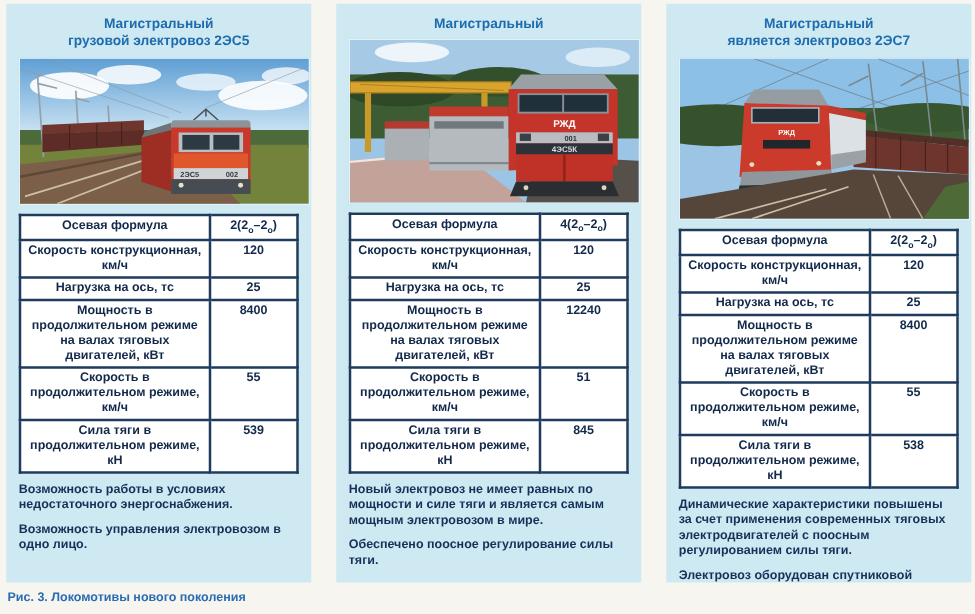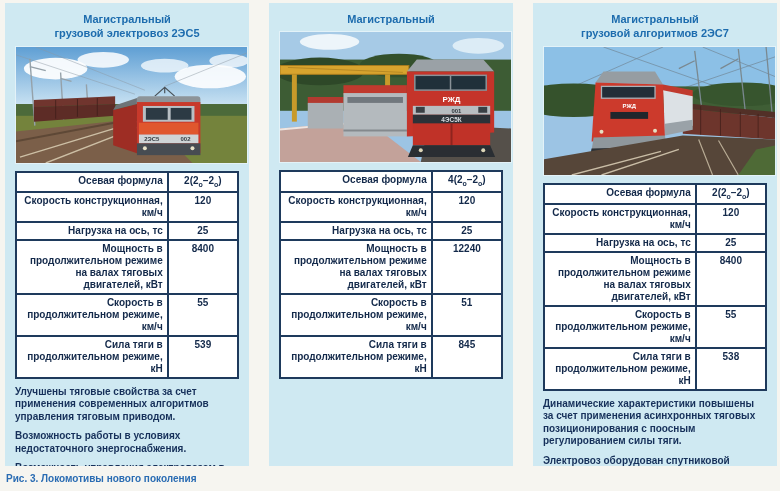--- a/index.html
+++ b/index.html
@@ -17,21 +17,21 @@
   .title{
     color:#1d6cae;font-weight:bold;font-size:11px;line-height:1.3;
     text-align:center;margin:3px 0 5px;
   }
   .photo{display:block;width:233px;border:1px solid #e3f2f8;box-sizing:border-box;background:#9cc4e4;}
   table.spec{width:100%;border-collapse:collapse;margin-top:7px;background:#ffffff;table-layout:fixed;}
   table.spec td{
     border:2px solid #1e3a5c;font-size:10px;font-weight:bold;color:#13294a;
     padding:2px 4px;line-height:1.2;vertical-align:top;
   }
-  td.lbl{width:70%;text-align:right;}
+  td.lbl{width:70%;text-align:center;}
   td.val{width:30%;text-align:center;}
   td.val sub{font-size:7px;}
   .features{margin-top:7px;}
   .features p{margin:0 0 7px;font-size:10px;font-weight:bold;color:#16305a;line-height:1.25;}
   .caption{
     position:absolute;left:6px;top:473px;
     color:#2a6cb3;font-weight:bold;font-size:10px;
   }
   svg text{font-family:"Liberation Sans", sans-serif;font-weight:bold;}
 </style>
@@ -125,21 +125,20 @@
           <td class="val">55</td>
         </tr>
         <tr>
           <td class="lbl">Сила тяги в продолжительном режиме, кН</td>
           <td class="val">539</td>
         </tr>
       </tbody>
     </table>
 
     <div class="features">
-      <p>Улучшены тяговые свойства за счет применения современных алгоритмов управления тяговым приводом.</p>
       <p>Возможность работы в условиях недостаточного энергоснабжения.</p>
       <p>Возможность управления электровозом в одно лицо.</p>
 
     </div>
   </div>
 
   <div class="panel">
     <div class="title">
       <div>Магистральный</div>
     </div>
@@ -209,28 +208,30 @@
           <td class="val">51</td>
         </tr>
         <tr>
           <td class="lbl">Сила тяги в продолжительном режиме, кН</td>
           <td class="val">845</td>
         </tr>
       </tbody>
     </table>
 
     <div class="features">
+      <p>Новый электровоз не имеет равных по мощности и силе тяги и является самым мощным электровозом в мире.</p>
+      <p>Обеспечено поосное регулирование силы тяги.</p>
 
     </div>
   </div>
 
   <div class="panel">
     <div class="title">
       <div>Магистральный</div>
-      <div>грузовой алгоритмов 2ЭС7</div>
+      <div>является электровоз 2ЭС7</div>
     </div>
 
     <svg class="photo" height="130" viewBox="0 0 233 130" preserveAspectRatio="none">
       <rect width="233" height="52" fill="#8cc0e6"></rect>
       <g stroke="#6d7d88" stroke-width="0.7" opacity="0.85">
         <line x1="60" y1="0" x2="190" y2="46"></line>
           <line x1="120" y1="0" x2="30" y2="40"></line>
         <line x1="233" y1="10" x2="140" y2="42"></line>
           <line x1="160" y1="0" x2="233" y2="30"></line>
       </g>
@@ -295,20 +296,20 @@
           <td class="val">55</td>
         </tr>
         <tr>
           <td class="lbl">Сила тяги в продолжительном режиме, кН</td>
           <td class="val">538</td>
         </tr>
       </tbody>
     </table>
 
     <div class="features">
-      <p>Динамические характеристики повышены за счет применения асинхронных тяговых позиционирования с поосным регулированием силы тяги.</p>
+      <p>Динамические характеристики повышены за счет применения современных тяговых электродвигателей с поосным регулированием силы тяги.</p>
       <p>Электровоз оборудован спутниковой системой позиционирования и передачи диагностических данных в диспетчерский центр и на сервер заказчика.</p>
     </div>
   </div>
 
 </div>
 
 <div class="caption">Рис. 3. Локомотивы нового поколения</div>
 
 </body></html>

